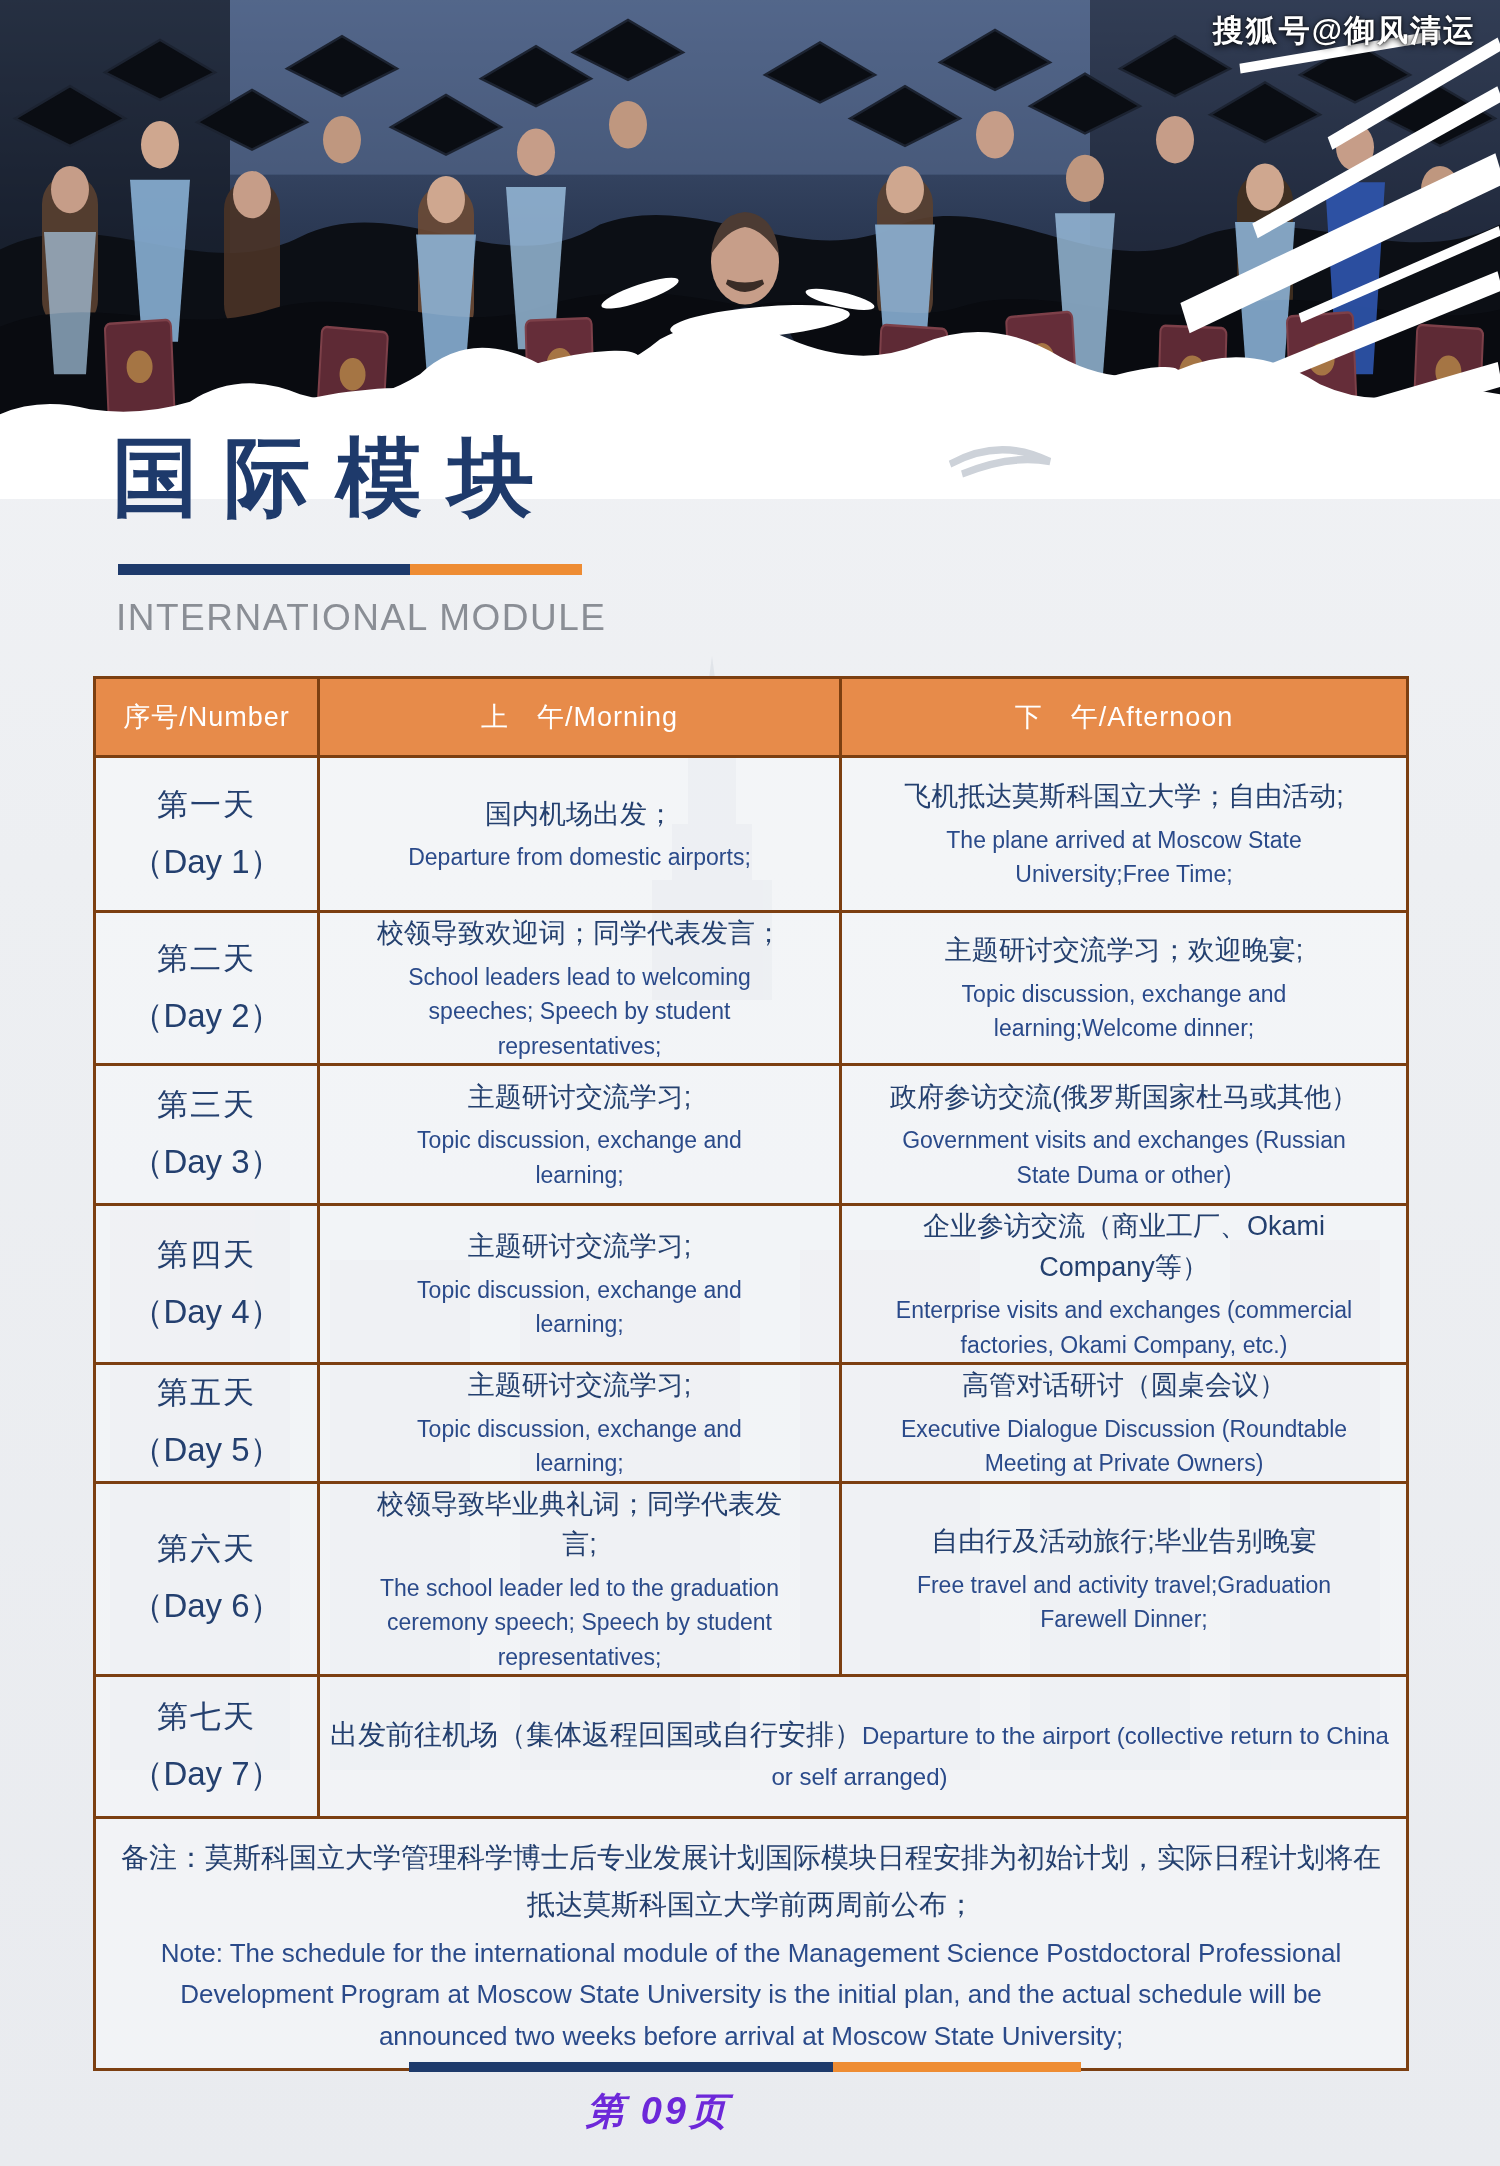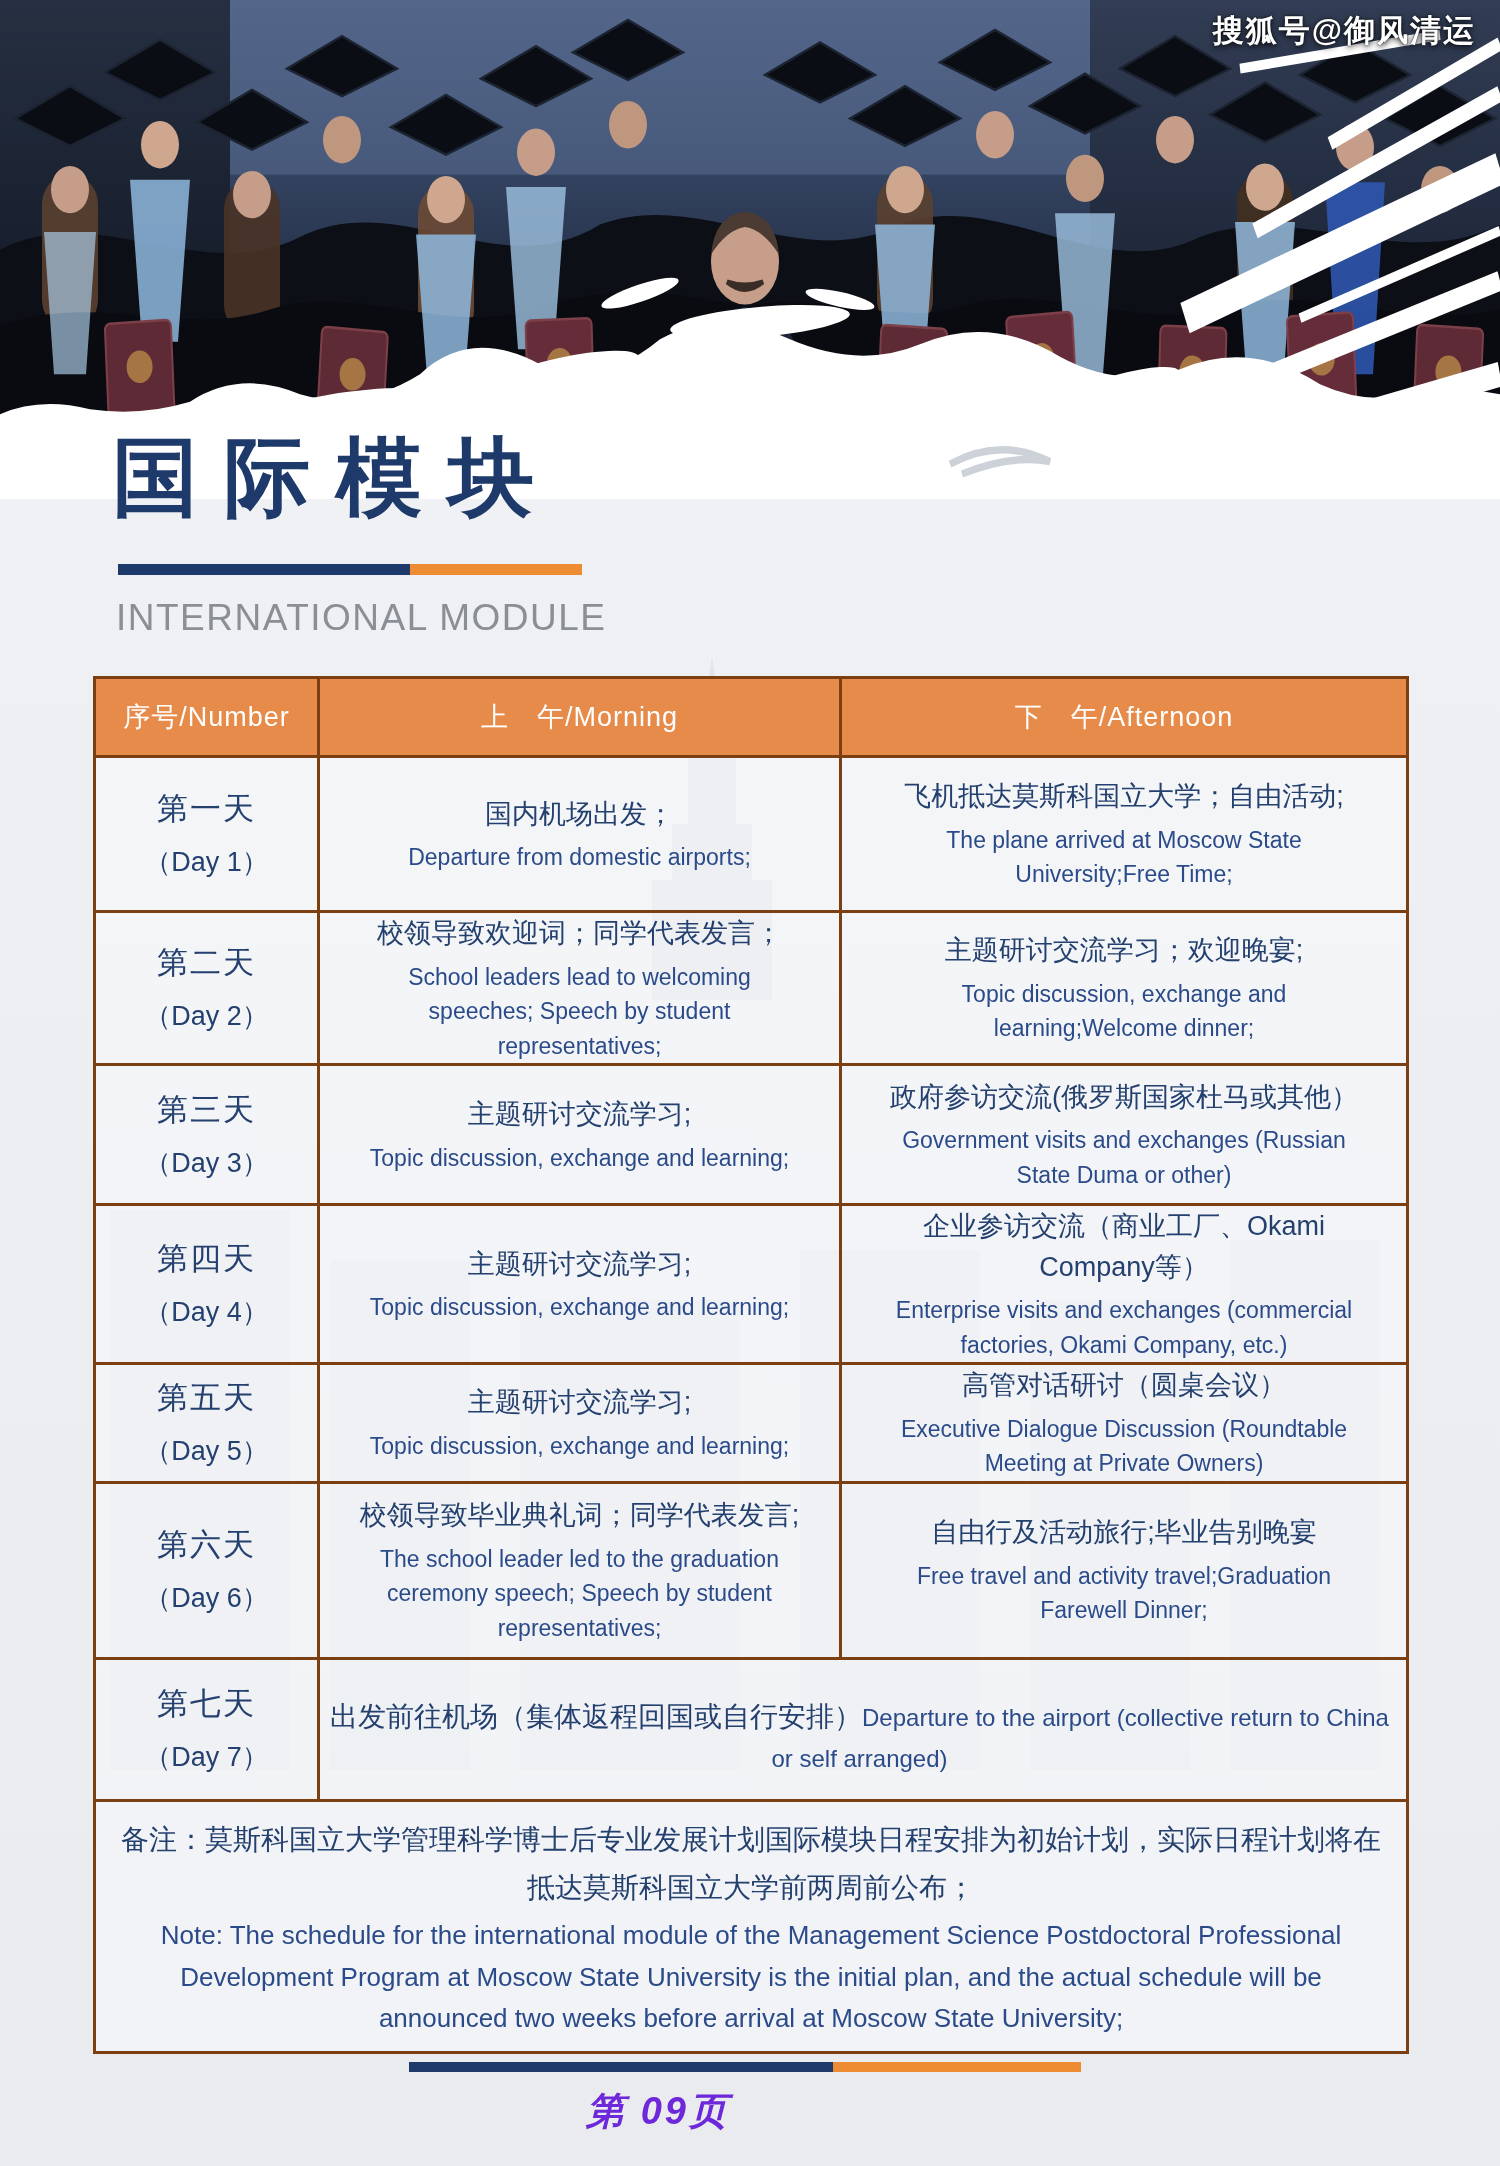--- a/index.html
+++ b/index.html
@@ -40,22 +40,22 @@
     font-size:27px;height:74px;border:3px solid #7c3f11;letter-spacing:1px;
   }
   table.schedule td{
     border:3px solid #7c3f11;background:rgba(248,249,251,0.55);
     vertical-align:middle;text-align:center;color:#24406f;
   }
   tr.rh0{height:155px} tr.rh1{height:145px} tr.rh2{height:140px}
   tr.rh3{height:154px} tr.rh4{height:107px} tr.rh5{height:176px}
   tr.rh6{height:142px} tr.rhn{height:252px}
   td.day .d-cn{font-size:31px;margin-bottom:14px;letter-spacing:2px;}
-  td.day .d-en{font-size:27px;}
-  td.morning{padding:0 35px;margin-left:46px;}
+  td.day .d-en{font-size:33px;}
+  td.morning{padding:0 52px;margin-left:46px;}
   td.afternoon{padding:0 38px;}
   .cell .cn{font-size:27px;line-height:1.5;margin-bottom:6px;}
   .cell .en{font-size:23px;line-height:1.5;color:#2a4a8a;}
   td.merged{
     text-align:left;vertical-align:top;padding:16px 10px 0 3px;line-height:1.6;
   }
   td.merged .cn7{font-size:28px;}
   td.merged .en7{font-size:24px;color:#2a4a8a;}
   td.note{padding:12px 25px 8px 25px;margin-top:18px;}
   .note-cn{font-size:28px;line-height:1.7;color:#24406f;}

